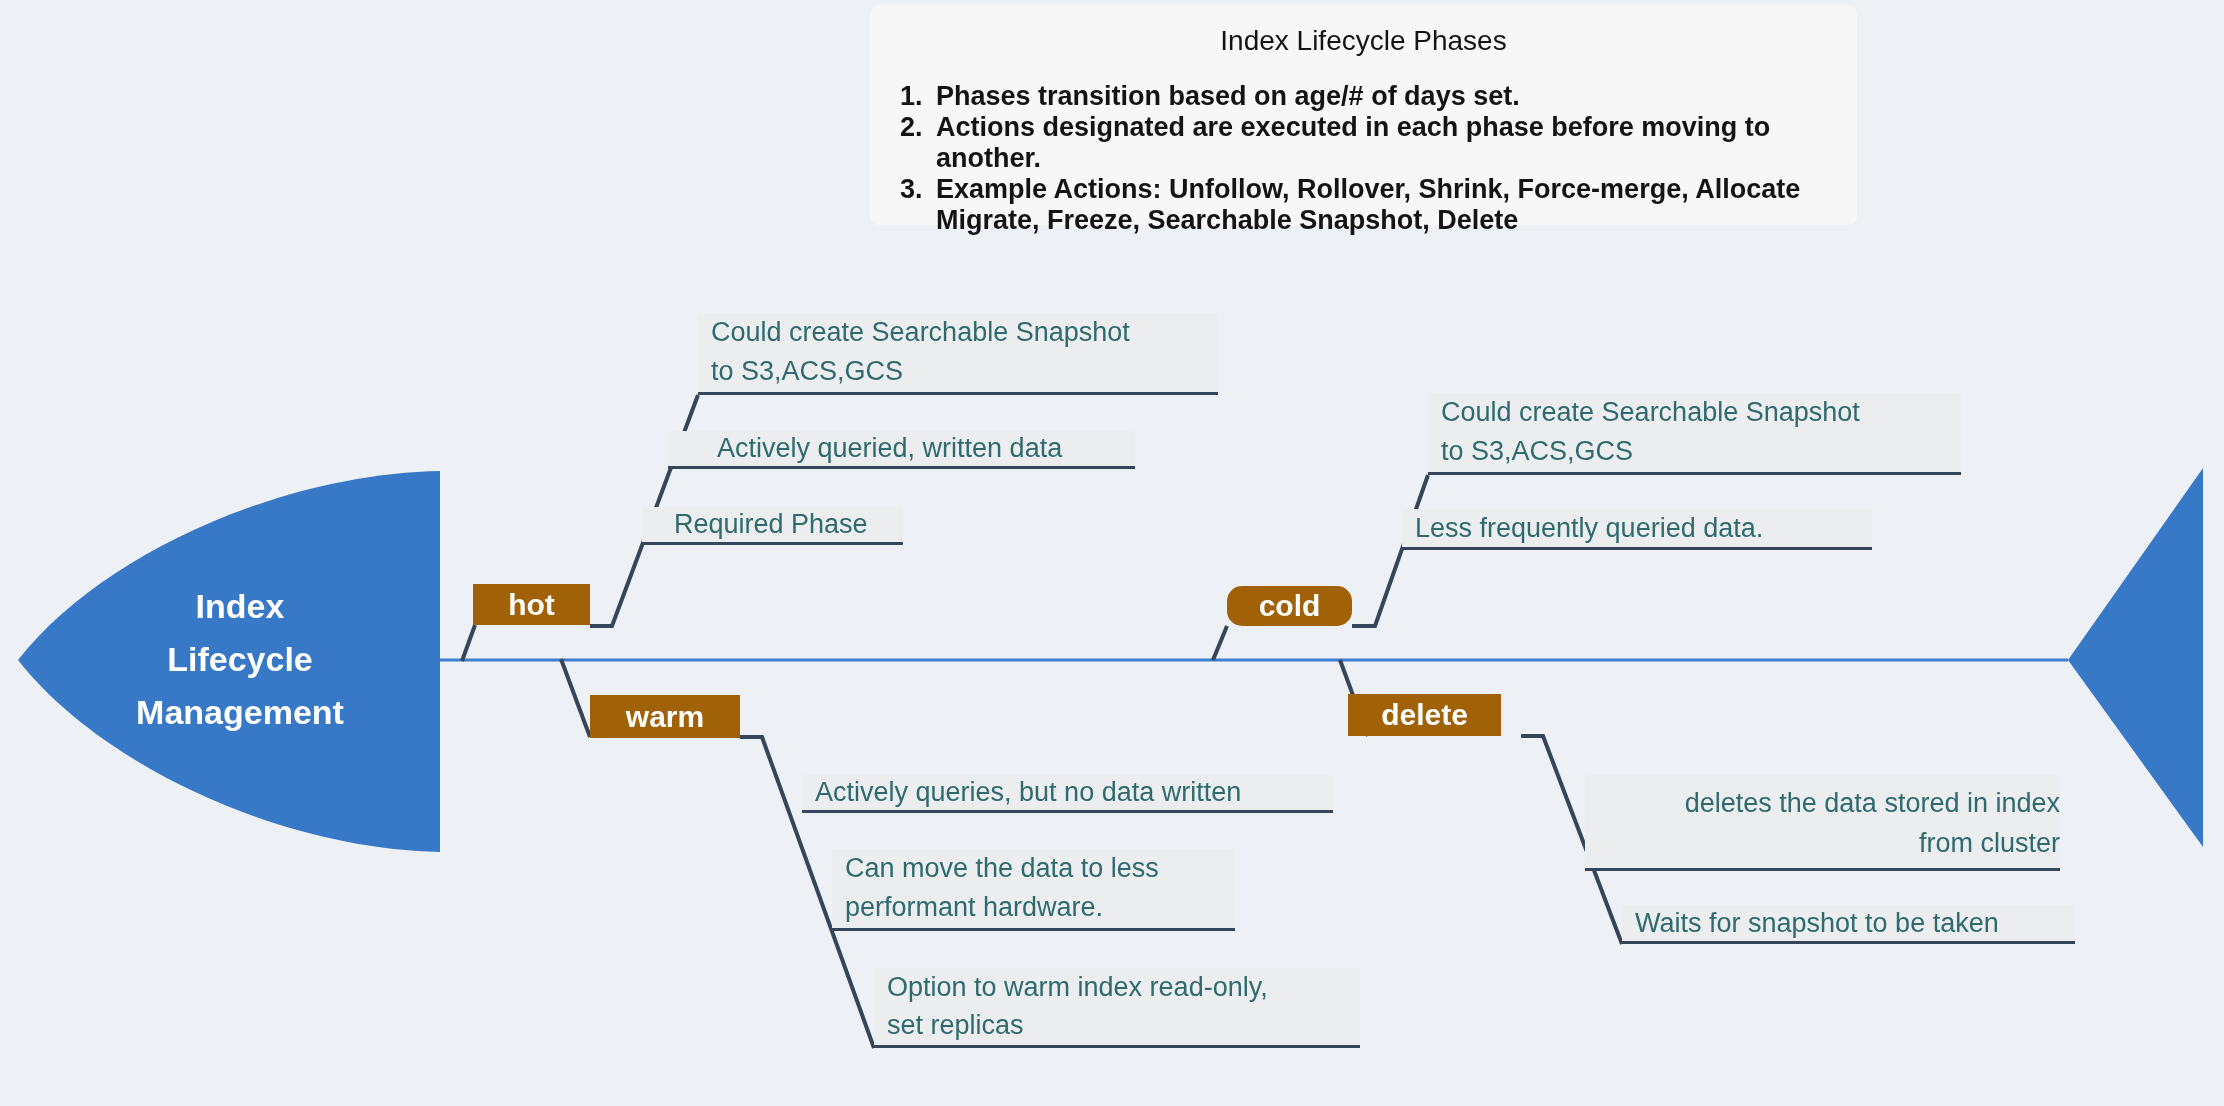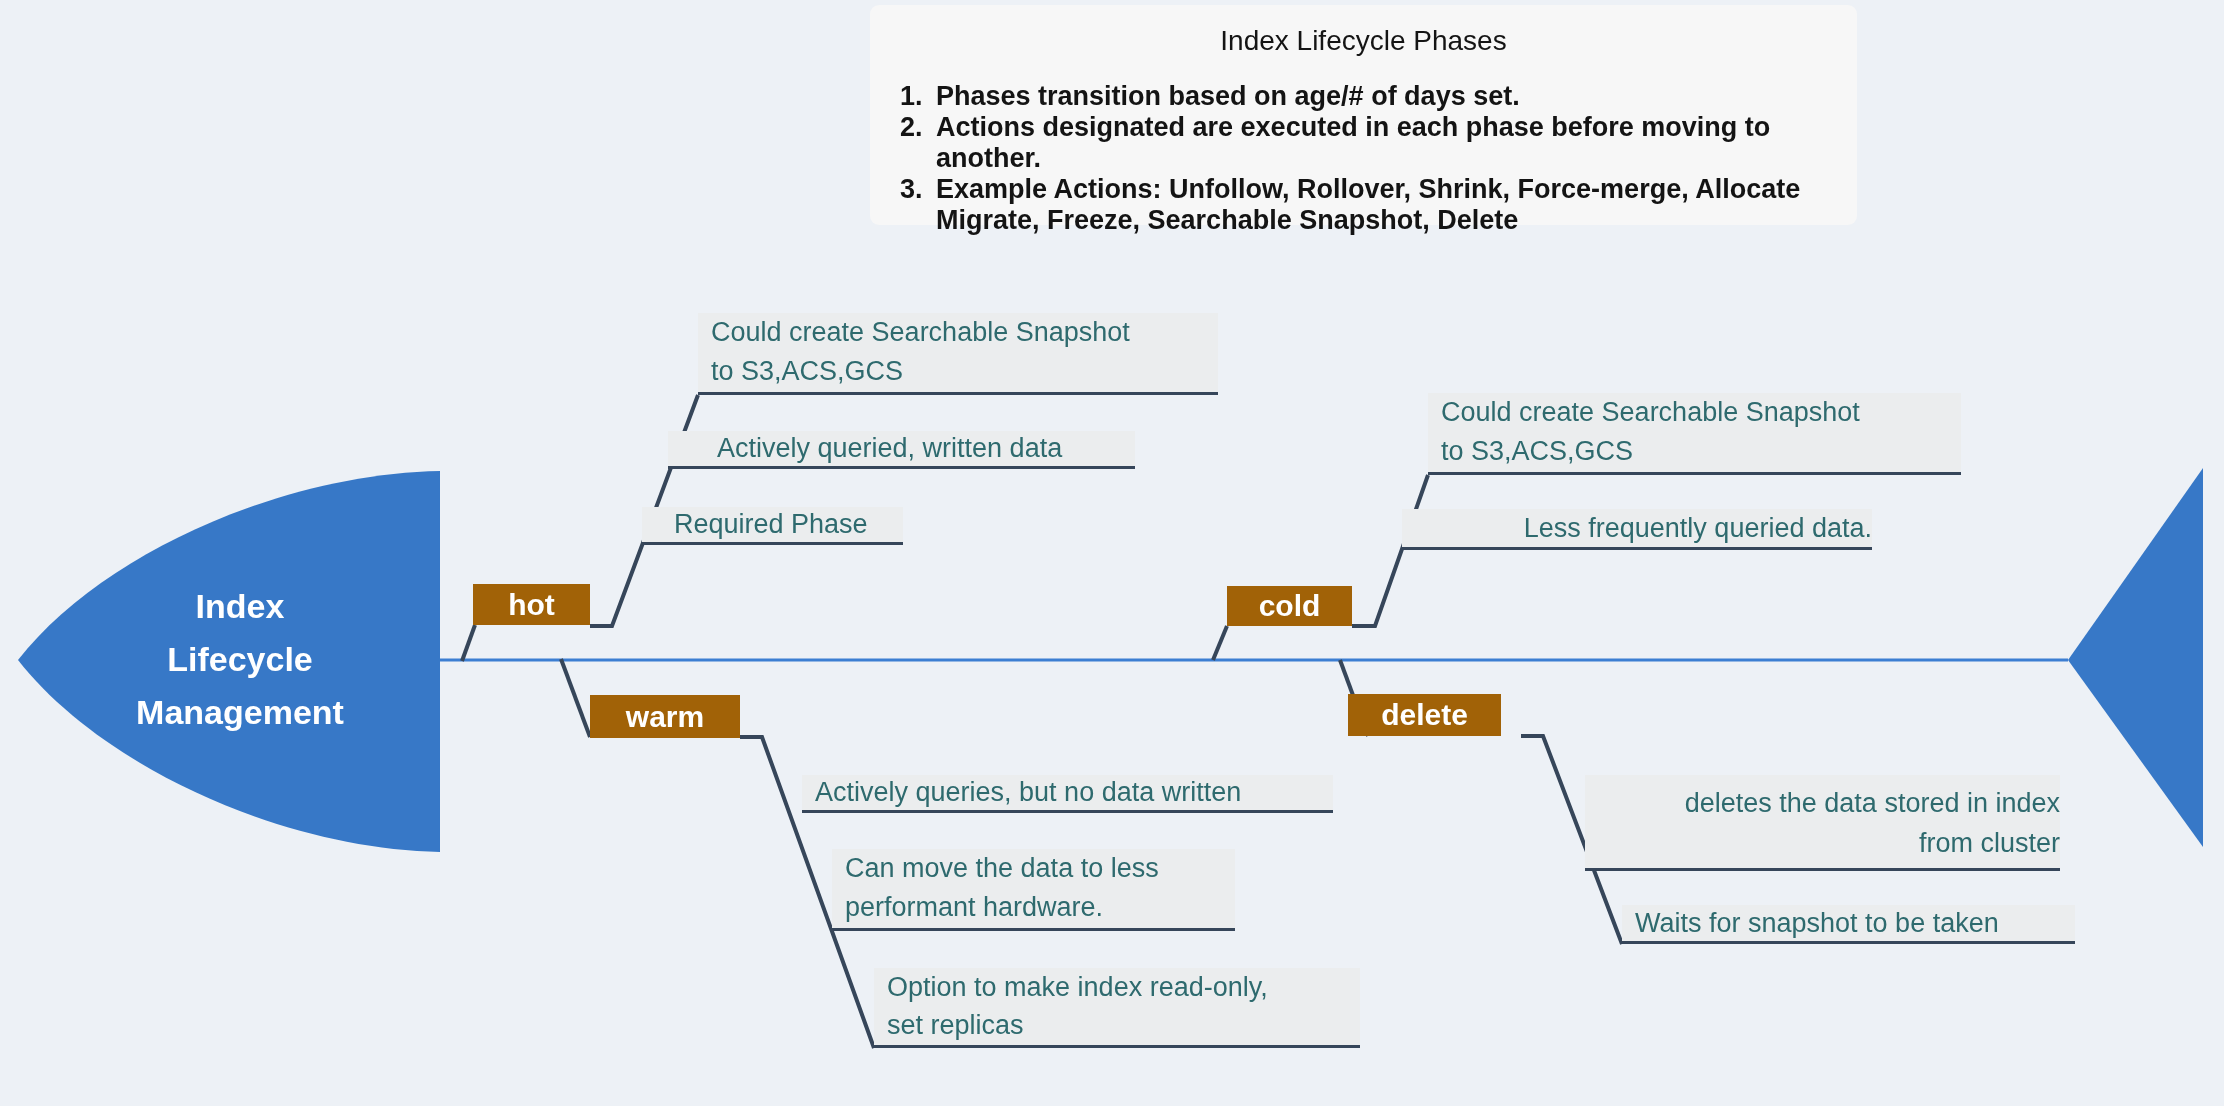--- a/index.html
+++ b/index.html
@@ -31,21 +31,21 @@
     font-size:34px;line-height:53px;
   }
   
   .phase{
     position:absolute;z-index:3;background:#a16207;color:#ffffff;
     font-weight:bold;font-size:30px;display:flex;
     align-items:center;justify-content:center;box-sizing:border-box;
   }
   #phase-hot{left:473px;top:584px;width:117px;height:41px;}
   #phase-warm{left:590px;top:695px;width:150px;height:43px;}
-  #phase-cold{left:1227px;top:586px;width:125px;height:40px;}
+  #phase-cold{left:1227px;top:586px;width:125px;height:40px;border-radius:15px;}
   #phase-delete{left:1348px;top:694px;width:153px;height:42px;}
   
   .branch-label{
     position:absolute;z-index:2;background:#ebedee;
     border-bottom:3px solid #36465a;box-sizing:border-box;
     color:#2e6a6e;font-size:27px;padding-left:13px;
   }
   .branch-label .ln{white-space:nowrap;}
   #lbl-h1{left:698px;top:313px;width:520px;height:82px;}
   #lbl-h1 .ln{line-height:39px;}
@@ -54,21 +54,21 @@
   #lbl-h3{left:642px;top:507px;width:261px;height:38px;padding-left:32px;}
   #lbl-h3 .ln{line-height:35px;}
   #lbl-w1{left:802px;top:775px;width:531px;height:38px;}
   #lbl-w1 .ln{line-height:35px;}
   #lbl-w2{left:832px;top:849px;width:403px;height:82px;}
   #lbl-w2 .ln{line-height:39px;}
   #lbl-w3{left:874px;top:968px;width:486px;height:80px;}
   #lbl-w3 .ln{line-height:38px;}
   #lbl-c1{left:1428px;top:393px;width:533px;height:82px;}
   #lbl-c1 .ln{line-height:39px;}
-  #lbl-c2{left:1402px;top:509px;width:470px;height:41px;text-align:right;}
+  #lbl-c2{left:1402px;top:509px;width:470px;height:41px;}
   #lbl-c2 .ln{line-height:38px;}
   #lbl-d1{left:1585px;top:775px;width:475px;height:96px;padding-top:8px;}
   #lbl-d1 .ln{line-height:40px;text-align:right;}
   #lbl-d2{left:1622px;top:905px;width:453px;height:39px;}
   #lbl-d2 .ln{line-height:36px;}
 </style>
 </head>
 <body>
 
 <svg id="lines" width="2224" height="1106" viewBox="0 0 2224 1106">
@@ -133,21 +133,21 @@
 </div>
 
 <div class="branch-label" id="lbl-w1">
   <div class="ln">Actively queries, but no data written</div>
 </div>
 <div class="branch-label" id="lbl-w2">
   <div class="ln">Can move the data to less</div>
   <div class="ln">performant hardware.</div>
 </div>
 <div class="branch-label" id="lbl-w3">
-  <div class="ln">Option to make index read-only,</div>
+  <div class="ln">Option to warm index read-only,</div>
   <div class="ln">set replicas</div>
 </div>
 
 <div class="branch-label" id="lbl-c1">
   <div class="ln">Could create Searchable Snapshot</div>
   <div class="ln">to S3,ACS,GCS</div>
 </div>
 <div class="branch-label" id="lbl-c2">
   <div class="ln">Less frequently queried data.</div>
 </div>

